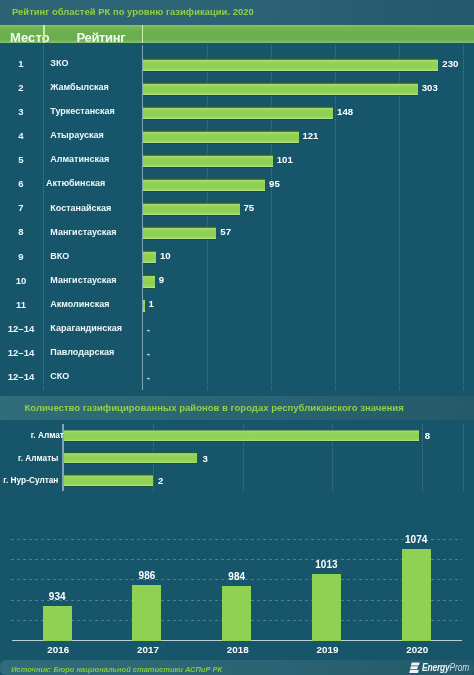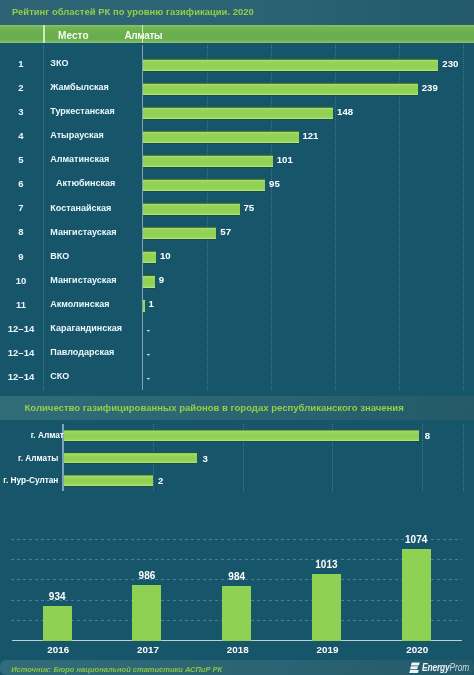--- a/index.html
+++ b/index.html
@@ -10,21 +10,21 @@
 
   
   .title-band{position:absolute;left:0;top:0;width:474px;height:37px;
     background:linear-gradient(95deg,#2e6375 0%,#2d6576 35%,#2a6274 62%,#255d6e 82%,#23596b 100%);}
   .title-band .t{position:absolute;left:12px;top:6px;font-size:9.4px;font-weight:bold;
     color:#93d046;letter-spacing:0.05px;white-space:nowrap;}
 
   
   .thead{position:absolute;left:0;top:24.7px;width:474px;height:18.7px;
     background:linear-gradient(180deg,#8cc573 0%,#76b653 11%,#6cb04e 40%,#67ad4f 78%,#7cbb63 94%,#8ec57b 100%);}
-  .thead .cell{position:absolute;top:5.2px;font-size:10px;font-weight:bold;color:#f4fbee;white-space:nowrap;margin-left:48px;}
+  .thead .cell{position:absolute;top:5.2px;font-size:13px;font-weight:bold;color:#f4fbee;white-space:nowrap;}
   .thead #th2{letter-spacing:-0.33px;}
   .thead #th1{letter-spacing:-0.35px;}
   .thead #th0{letter-spacing:0.1px;}
   .thead .sep{position:absolute;top:0;width:2.4px;height:18.7px;background:#cfeab2;}
 
   
   .rowline{position:absolute;left:0;width:474px;height:1px;background:rgba(255,255,255,0.0);}
   .vdiv{position:absolute;width:0;border-left:1px dotted rgba(200,230,238,0.28);}
   .rank{position:absolute;font-size:9.5px;font-weight:bold;color:#eef7fa;text-align:center;}
   .region{position:absolute;font-size:9px;font-weight:bold;color:#eef7fa;white-space:nowrap;text-align:right;}
@@ -76,60 +76,60 @@
 
 <div class="page">
 
   <div class="title-band">
     <div class="t">Рейтинг областей РК по уровню газификации. 2020</div>
   </div>
 
   <div class="thead">
     <div class="cell" id="th0" style="left: 10px;">Место</div>
     <div class="sep" style="left:42.6px"></div>
-    <div class="cell" id="th1" style="left: 76.5px;">Алматы</div>
+    <div class="cell" id="th1" style="left: 76.5px;">Рейтинг</div>
     <div class="sep" style="left:141.6px;width:1.8px"></div>
   </div>
 
   <div id="table-body">
       <div class="gridv" style="left:206.7px;top:45px;height:345px"></div>
       <div class="gridv" style="left:270.8px;top:45px;height:345px"></div>
       <div class="gridv" style="left:335px;top:45px;height:345px"></div>
       <div class="gridv" style="left:399.1px;top:45px;height:345px"></div>
       <div class="gridv" style="left:463.3px;top:45px;height:345px"></div>
       <div class="axis" style="left:141.7px;top:45px;height:345px"></div>
       <div class="vdiv" style="left:43.3px;top:45px;height:345px"></div>
       <div class="rowline" style="top:51.9px"></div>
       <div class="rank" style="left:0;width:42px;top:58.099999999999994px">1</div>
       <div class="region" style="left:50.3px;top:58.199999999999996px">ЗКО</div>
       <div class="bar" style="left:143.3px;top:57.5px;width:295.1px;height:14.6px"></div>
       <div class="bval" style="left:442.3px;top:57.8px">230</div>
       <div class="rowline" style="top:75.95px"></div>
       <div class="rank" style="left:0;width:42px;top:82.14999999999999px">2</div>
       <div class="region" style="left:50.3px;top:82.25px">Жамбылская</div>
       <div class="bar" style="left:143.3px;top:81.55px;width:274.57130434782607px;height:14.6px"></div>
-      <div class="bval" style="left:421.77130434782606px;top:81.85px">239</div>
+      <div class="bval" style="left:421.77130434782606px;top:81.85px">303</div>
       <div class="rowline" style="top:100px"></div>
       <div class="rank" style="left:0;width:42px;top:106.19999999999999px">3</div>
       <div class="region" style="left:50.3px;top:106.3px">Туркестанская</div>
       <div class="bar" style="left:143.3px;top:105.6px;width:189.8904347826087px;height:14.6px"></div>
       <div class="bval" style="left:337.0904347826087px;top:105.89999999999999px">148</div>
       <div class="rowline" style="top:124.05000000000001px"></div>
       <div class="rank" style="left:0;width:42px;top:130.25000000000003px">4</div>
       <div class="region" style="left:50.3px;top:130.35000000000002px">Атырауская</div>
       <div class="bar" style="left:143.3px;top:129.65px;width:155.24826086956523px;height:14.6px"></div>
       <div class="bval" style="left:302.4482608695652px;top:129.95000000000002px">121</div>
       <div class="rowline" style="top:148.1px"></div>
       <div class="rank" style="left:0;width:42px;top:154.3px">5</div>
       <div class="region" style="left:50.3px;top:154.4px">Алматинская</div>
       <div class="bar" style="left:143.3px;top:153.7px;width:129.58739130434785px;height:14.6px"></div>
       <div class="bval" style="left:276.78739130434786px;top:154px">101</div>
       <div class="rowline" style="top:172.15px"></div>
       <div class="rank" style="left:0;width:42px;top:178.35000000000002px">6</div>
-      <div class="region" style="left:56px;top:178.45000000000002px">Актюбинская</div>
+      <div class="region" style="left:46px;top:178.45000000000002px">Актюбинская</div>
       <div class="bar" style="left:143.3px;top:177.75px;width:121.88913043478261px;height:14.6px"></div>
       <div class="bval" style="left:269.0891304347826px;top:178.05px">95</div>
       <div class="rowline" style="top:196.20000000000002px"></div>
       <div class="rank" style="left:0;width:42px;top:202.40000000000003px">7</div>
       <div class="region" style="left:50.3px;top:202.50000000000003px">Костанайская</div>
       <div class="bar" style="left:143.3px;top:201.8px;width:96.22826086956523px;height:14.6px"></div>
       <div class="bval" style="left:243.42826086956524px;top:202.10000000000002px">75</div>
       <div class="rowline" style="top:220.25px"></div>
       <div class="rank" style="left:0;width:42px;top:226.45000000000002px">8</div>
       <div class="region" style="left:50.3px;top:226.55px">Мангистауская</div>

